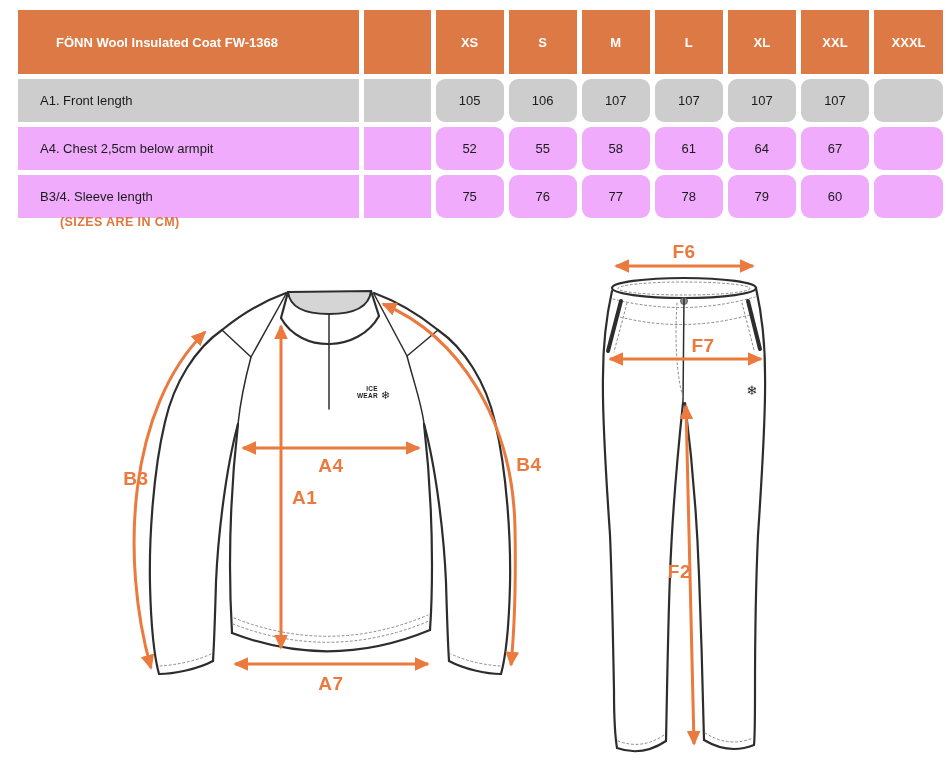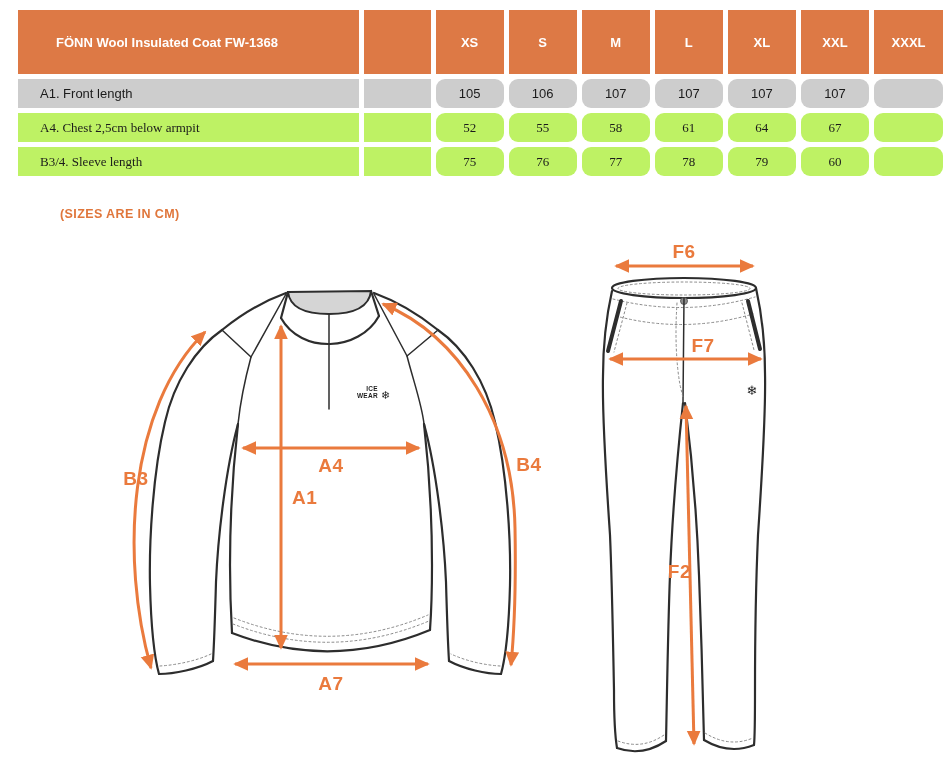--- a/index.html
+++ b/index.html
@@ -7,28 +7,28 @@
     width:948px;height:782px;position:relative;background:#ffffff;
     font-family:"Liberation Sans",sans-serif;overflow:hidden;
   }
   
   table.size-table{position:absolute;left:13px;top:5px;border-collapse:separate;border-spacing:5px;}
   th,td{padding:0;white-space:nowrap;font-size:13px;}
   tr.hdr th{background:#DD7945;color:#ffffff;font-weight:bold;height:64px;}
   th.title{width:308px;text-align:left;padding-left:38px;font-size:13px;}
   th.spacer{width:71px;}
   th.size{width:71px;text-align:center;}
-  td{height:29px;}
+  td{height:43px;}
   tr.dark td{background:#CDCDCD;}
-  tr.light td{background:#bef264;font-family:Liberation Serif, serif;}
+  tr.light td{background:#f0abfc;}
   td.lbl{text-align:left;padding-left:22px;color:#1b1b1b;}
   td.val{width:71px;text-align:center;color:#1b1b1b;border-radius:9px;}
   td.blank{width:71px;}
   
-  .note{position:absolute;left:60px;top:207px;color:#E0763B;font-size:12.5px;font-weight:bold;letter-spacing:.4px;}
+  .note{position:absolute;left:60px;top:215px;color:#E0763B;font-size:12.5px;font-weight:bold;letter-spacing:.4px;}
   
   svg{position:absolute;overflow:visible;}
   svg text{font-family:"Liberation Sans",sans-serif;}
   .outline{stroke:#2d2d2d;fill:none;stroke-width:2.2;stroke-linecap:round;stroke-linejoin:round;}
   .seam{stroke:#2d2d2d;fill:none;stroke-width:1.5;stroke-linecap:round;}
   .stitch{stroke:#8a8a8a;fill:none;stroke-width:1;stroke-dasharray:2 2.6;stroke-linecap:round;}
   .arrow{stroke:#EA7A3D;fill:none;stroke-width:3;}
   .mlabel{font-size:19px;font-weight:bold;fill:#EA7A3D;letter-spacing:.5px;}
   .logo-text{font-size:6.5px;font-weight:bold;fill:#1c1c1c;letter-spacing:.3px;}
 </style>

